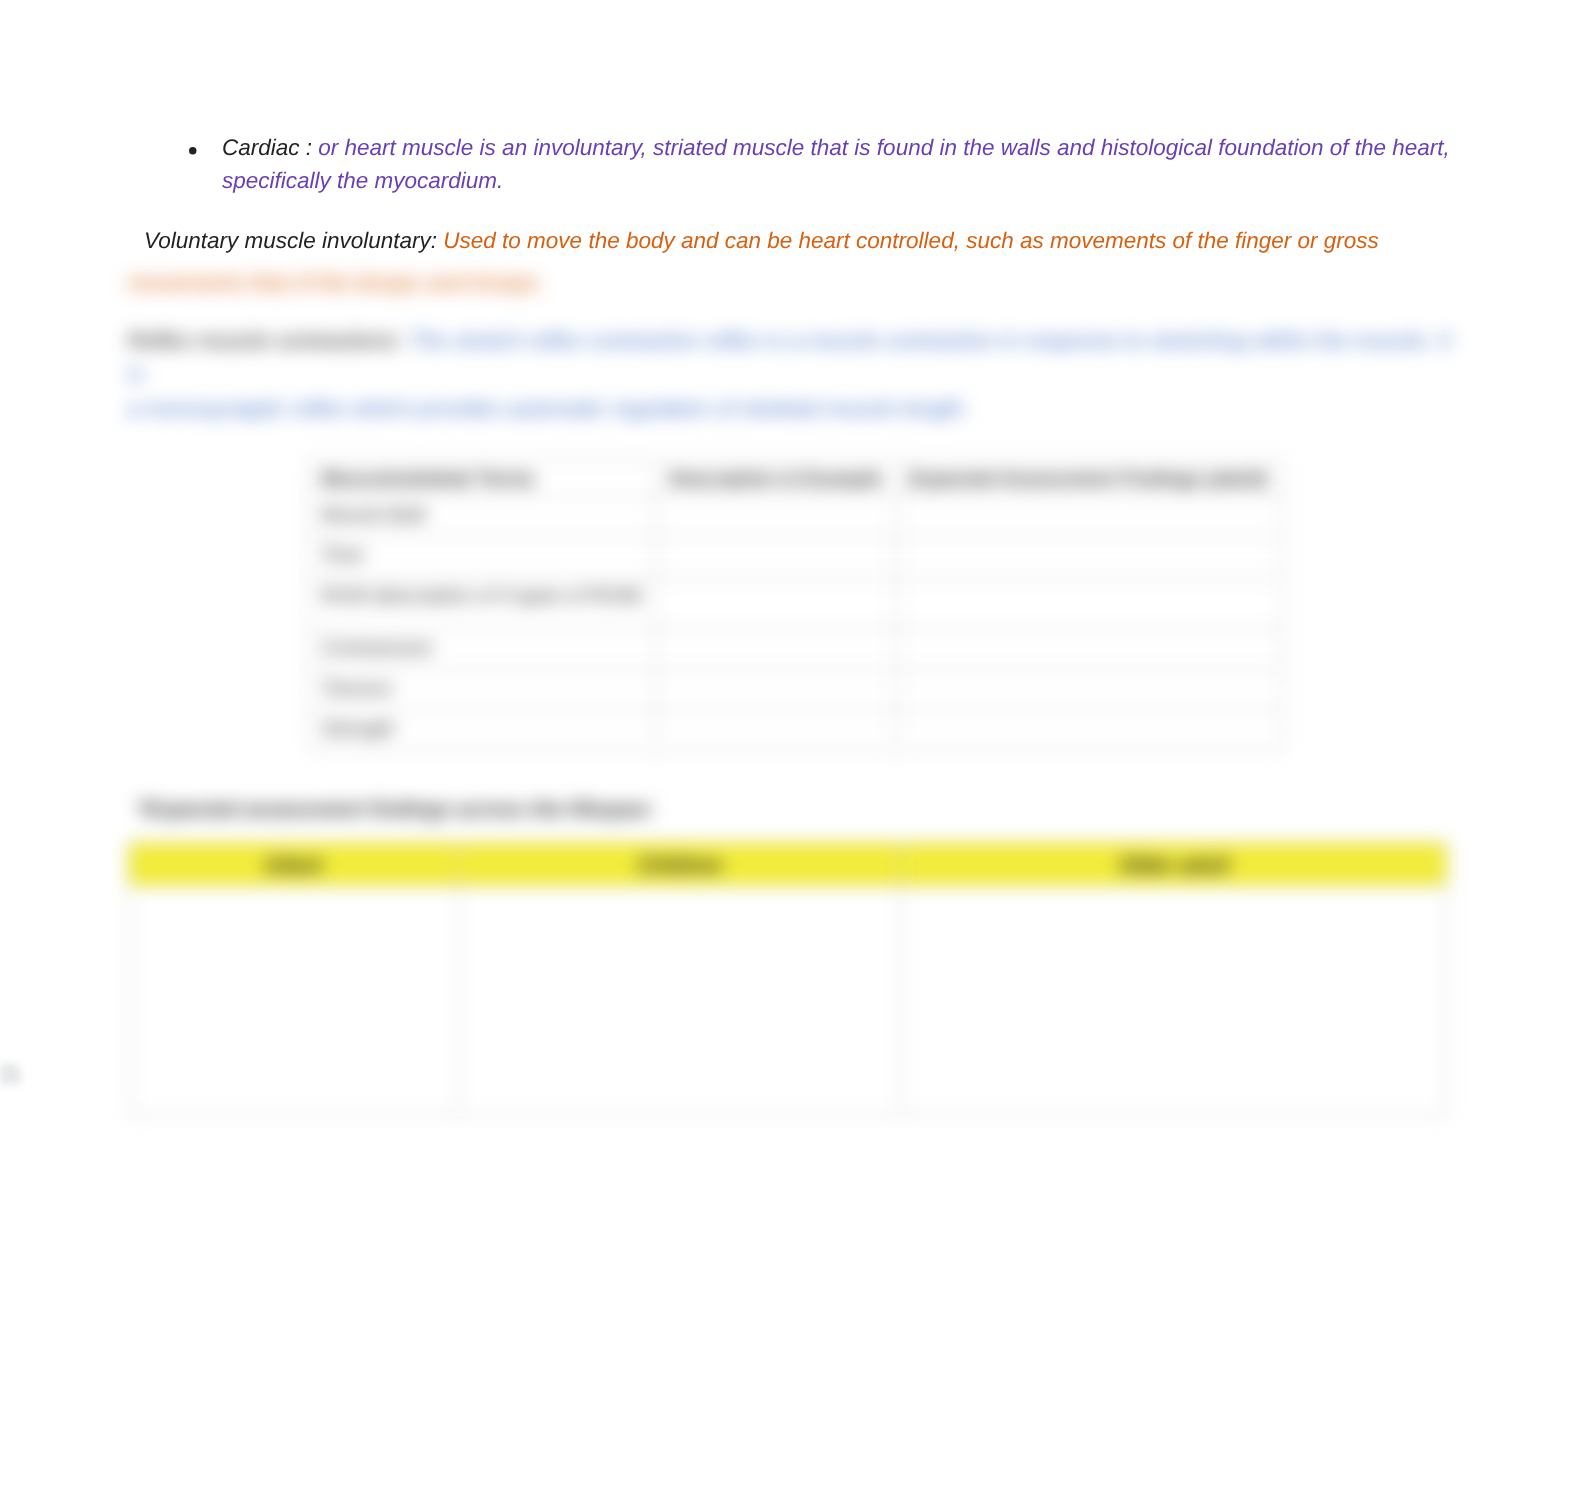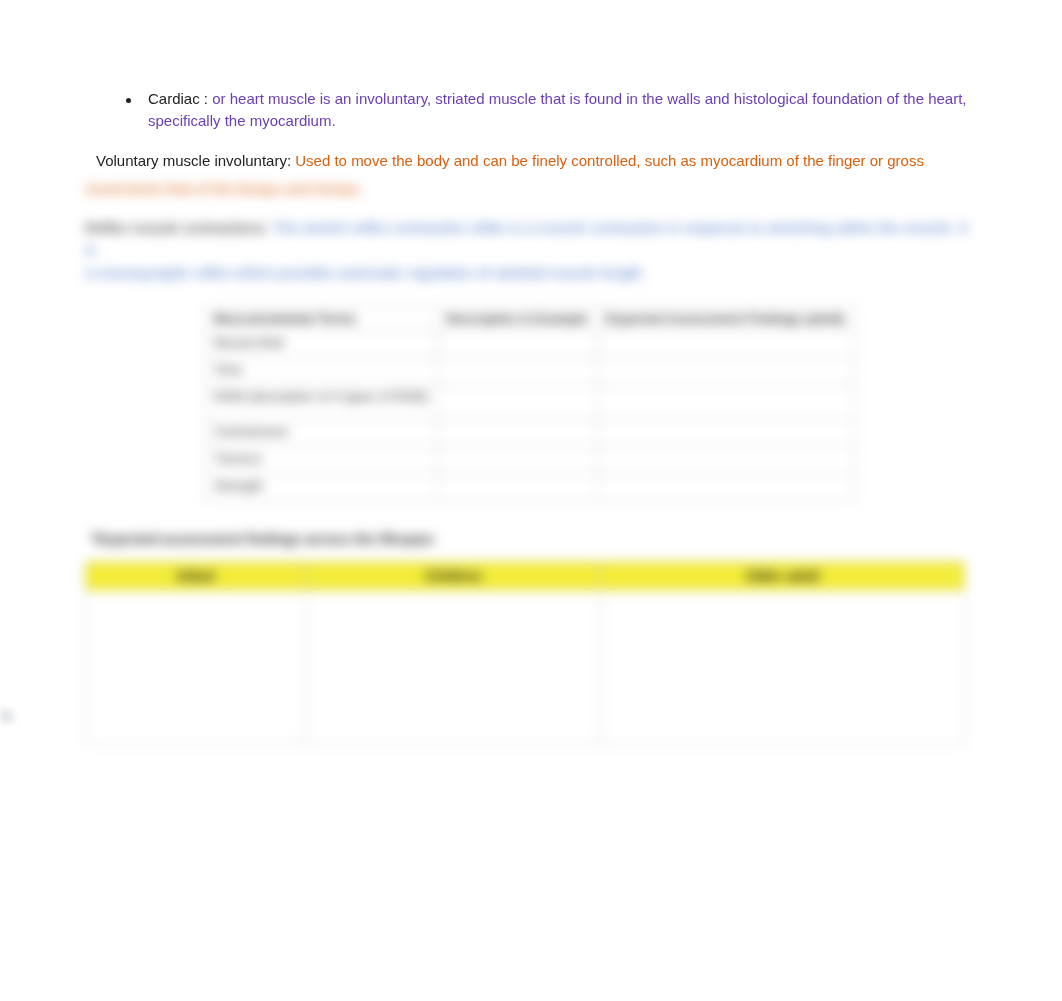--- a/index.html
+++ b/index.html
@@ -10,20 +10,21 @@
     background:#fff;
     font-family:"Segoe UI",Arial,sans-serif;
     font-size:15px;
     color:#222;
     overflow:hidden;
   }
   .page{
     position:relative;
     width:1062px;
     height:723px;
+    font-style:italic;
   }
   
   .sharp{
     position:absolute;
     left:96px;
     top:88px;
     width:880px;
     line-height:1.45;
   }
   ul.bullet{
@@ -135,21 +136,21 @@
 <div class="page">
 
   <div class="sharp">
     <ul class="bullet">
       <li>
         <span class="lbl">Cardiac :  </span><span class="purple">or heart muscle is an involuntary, striated muscle that is found in the walls and histological foundation of the heart, specifically the myocardium.</span>
       </li>
     </ul>
 
     <div class="para">
-      <span class="lbl">Voluntary muscle involuntary: </span><span class="orange">Used to move the body and can be finely controlled, such as myocardium of the finger or gross </span>
+      <span class="lbl">Voluntary muscle involuntary: </span><span class="orange">Used to move the body and can be heart controlled, such as movements of the finger or gross </span>
     </div>
   </div>
 
   <div class="blurzone">
 
     <div class="bz-para">
       <span class="bz-orange">movements that of the biceps and triceps.</span>
     </div>
 
     <div class="bz-para">

